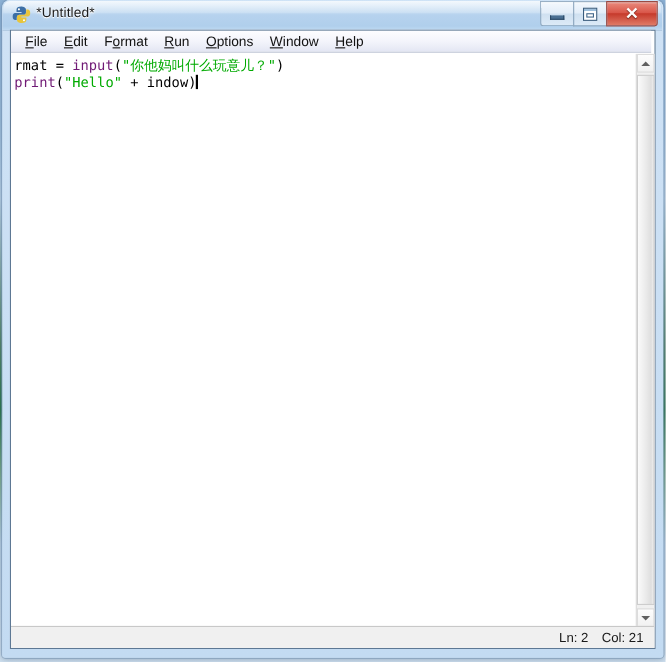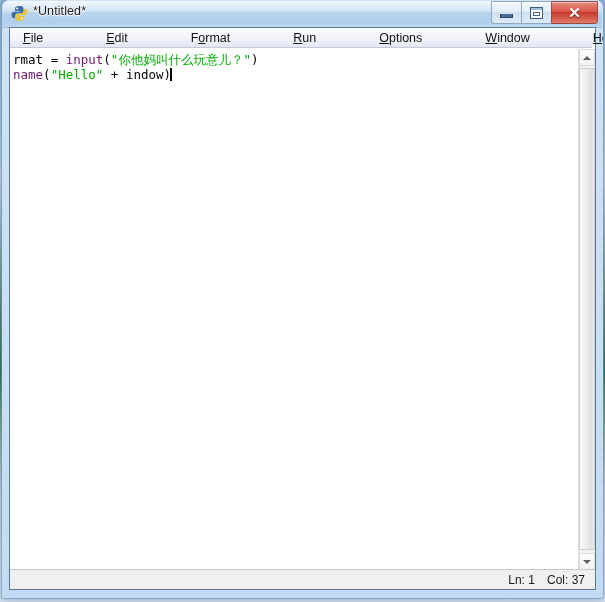--- a/index.html
+++ b/index.html
@@ -144,21 +144,20 @@
   #menubar {
     position: absolute;
     left: 0; top: 0;
     width: 582px; height: 20px;
     background: linear-gradient(to bottom, #fdfdff 0%, #f3f4fb 52%, #e3e6f3 100%);
     border-bottom: 1px solid #c3c9d8;
     display: flex;
     align-items: center;
     padding-left: 6px;
     box-sizing: border-box;
-    gap: 48px;
   }
   .menu-item {
     font-size: 12.5px;
     color: #121212;
     padding: 1px 8px 1px 7px;
     white-space: nowrap;
     cursor: default;
     font-family: "Liberation Sans", sans-serif;
   }
   .menu-item .mn { text-decoration: underline; }
@@ -295,32 +294,32 @@
         <div class="menu-item"><span class="mn">E</span>dit</div>
         <div class="menu-item">F<span class="mn">o</span>rmat</div>
         <div class="menu-item"><span class="mn">R</span>un</div>
         <div class="menu-item"><span class="mn">O</span>ptions</div>
         <div class="menu-item"><span class="mn">W</span>indow</div>
         <div class="menu-item"><span class="mn">H</span>elp</div>
       </div>
 
     <div id="editor">
         <div class="code-line"><span>rmat = </span><span class="tok-builtin">input</span><span>(</span><span class="tok-string">"你他妈叫什么玩意儿？"</span><span>)</span></div>
-        <div class="code-line"><span class="tok-builtin">name</span><span>(</span><span class="tok-string">"Hello"</span><span> + indow)</span><span class="caret"></span></div>
+        <div class="code-line"><span class="tok-builtin">print</span><span>(</span><span class="tok-string">"Hello"</span><span> + indow)</span><span class="caret"></span></div>
       </div>
 
     <div id="vscroll">
       <div class="sb-btn" id="sb-up">
         <div class="arr arr-up"></div>
       </div>
       <div id="sb-thumb"></div>
       <div class="sb-btn" id="sb-down">
         <div class="arr arr-down"></div>
       </div>
     </div>
 
     <div id="statusbar">
-      <span class="status-text">Ln: 1</span>
-      <span class="status-text">Col: 37</span>
+      <span class="status-text">Ln: 2</span>
+      <span class="status-text">Col: 21</span>
     </div>
 
   </div>
 </div>
 
 </body></html>

